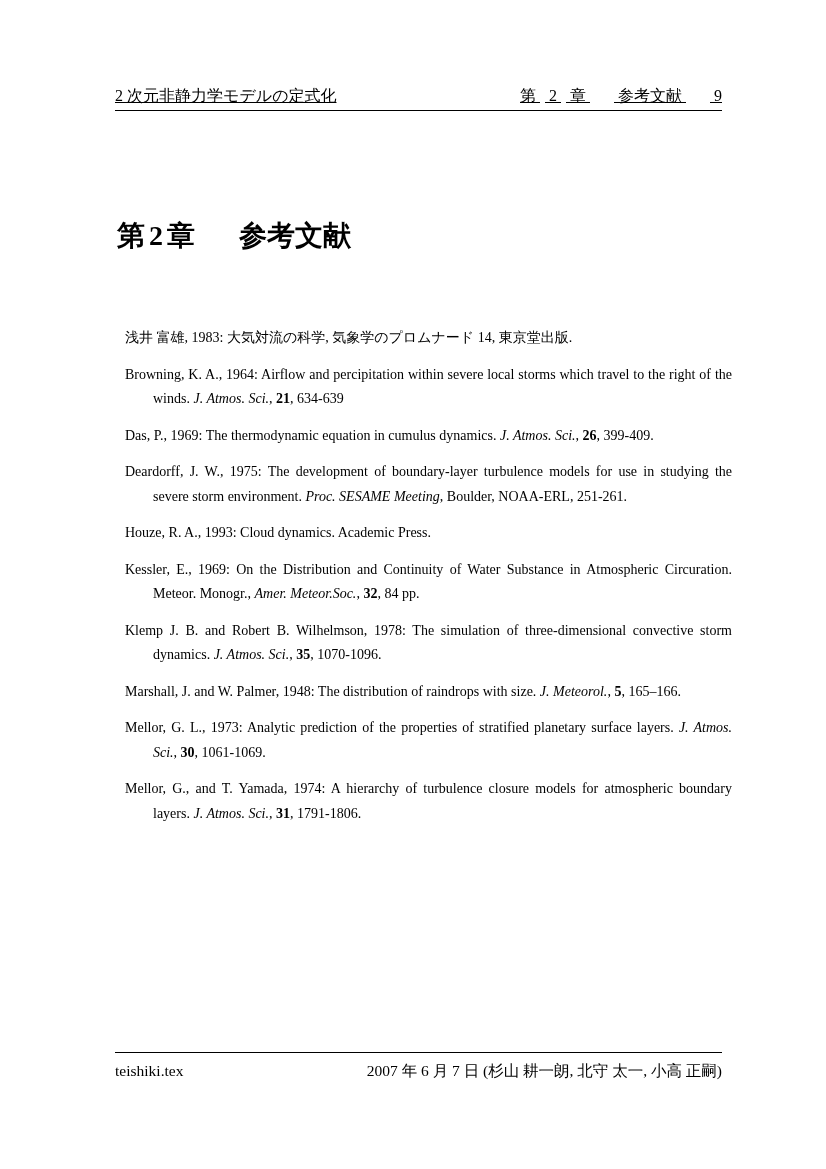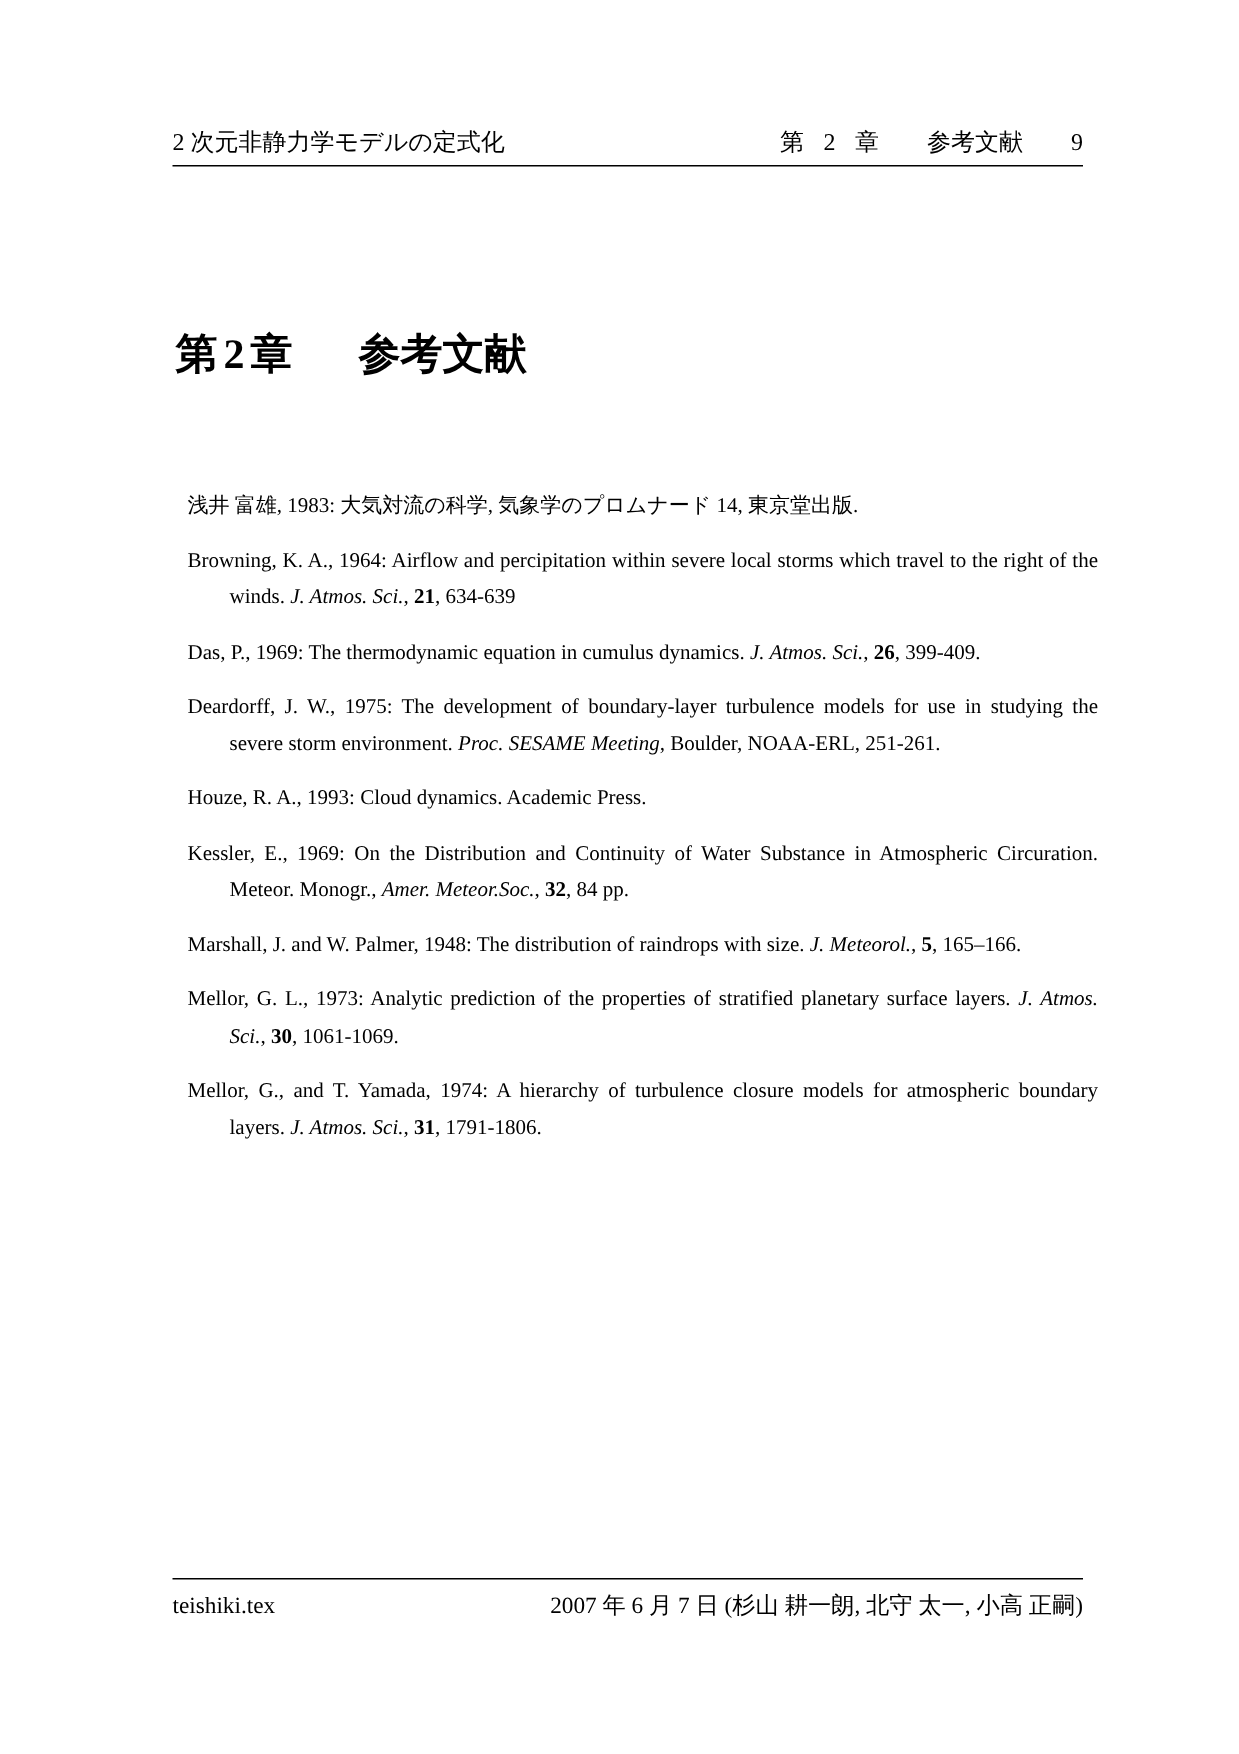--- a/index.html
+++ b/index.html
@@ -10,21 +10,21 @@
     background: #ffffff;
     color: #000000;
     font-family: "Liberation Serif", "DejaVu Serif", serif;
     overflow: hidden;
   }
   
   .running-head {
     position: absolute;
     left: 115px; top: 86px; width: 607px;
     display: flex; justify-content: space-between; align-items: baseline;
-    font-size: 16px; line-height: 20px; white-space: nowrap;
+    font-size: 16px; line-height: 20px; white-space: nowrap; text-decoration: underline;
   }
   .jp-sans { font-family: "Liberation Sans", sans-serif; }
   .latin-serif { font-family: "Liberation Serif", "DejaVu Serif", serif; }
   .rh-right .sp-small { display: inline-block; width: 24px; }
   .rh-right .sp-tiny  { display: inline-block; width: 5px; }
   .header-rule {
     position: absolute; left: 115px; top: 110px; width: 607px; height: 1px;
     background: #000000;
   }
   
@@ -87,20 +87,21 @@
     <span class="ch-kanji">第</span><span class="ch-num">2</span><span class="ch-kanji">章</span><span class="ch-title">参考文献</span>
   </div>
 
   <div class="refs" id="ref-list">
       <p class="ref-entry"><span>浅井 富雄, 1983: 大気対流の科学, 気象学のプロムナード 14, 東京堂出版.</span></p>
       <p class="ref-entry"><span>Browning, K. A., 1964: Airflow and percipitation within severe local storms which travel to the right of the winds. </span><span class="seg-italic">J. Atmos. Sci.</span><span>, </span><span class="seg-bold">21</span><span>, 634-639</span></p>
       <p class="ref-entry"><span>Das, P., 1969: The thermodynamic equation in cumulus dynamics. </span><span class="seg-italic">J. Atmos. Sci.</span><span>, </span><span class="seg-bold">26</span><span>, 399-409.</span></p>
       <p class="ref-entry"><span>Deardorff, J. W., 1975: The development of boundary-layer turbulence models for use in studying the severe storm environment. </span><span class="seg-italic">Proc. SESAME Meeting</span><span>, Boulder, NOAA-ERL, 251-261.</span></p>
       <p class="ref-entry"><span>Houze, R. A., 1993: Cloud dynamics. Academic Press.</span></p>
       <p class="ref-entry"><span>Kessler, E., 1969: On the Distribution and Continuity of Water Substance in Atmospheric Circuration. Meteor. Monogr., </span><span class="seg-italic">Amer. Meteor.Soc.</span><span>, </span><span class="seg-bold">32</span><span>, 84 pp.</span></p>
+      <p class="ref-entry"><span>Klemp J. B. and Robert B. Wilhelmson, 1978: The simulation of three-dimensional convective storm dynamics. </span><span class="seg-italic">J. Atmos. Sci.</span><span>, </span><span class="seg-bold">35</span><span>, 1070-1096.</span></p>
       <p class="ref-entry"><span>Marshall, J. and W. Palmer, 1948: The distribution of raindrops with size. </span><span class="seg-italic">J. Meteorol.</span><span>, </span><span class="seg-bold">5</span><span>, 165–166.</span></p>
       <p class="ref-entry"><span>Mellor, G. L., 1973: Analytic prediction of the properties of stratified planetary surface layers. </span><span class="seg-italic">J. Atmos. Sci.</span><span>, </span><span class="seg-bold">30</span><span>, 1061-1069.</span></p>
       <p class="ref-entry"><span>Mellor, G., and T. Yamada, 1974: A hierarchy of turbulence closure models for atmospheric boundary layers. </span><span class="seg-italic">J. Atmos. Sci.</span><span>, </span><span class="seg-bold">31</span><span>, 1791-1806.</span></p>
     </div>
 
   <div class="footer-rule"></div>
   <div class="footer-row">
     <span>teishiki.tex</span>
     <span>2007 年 6 月 7 日 (杉山 耕一朗, 北守 太一, 小高 正嗣)</span>
   </div>

